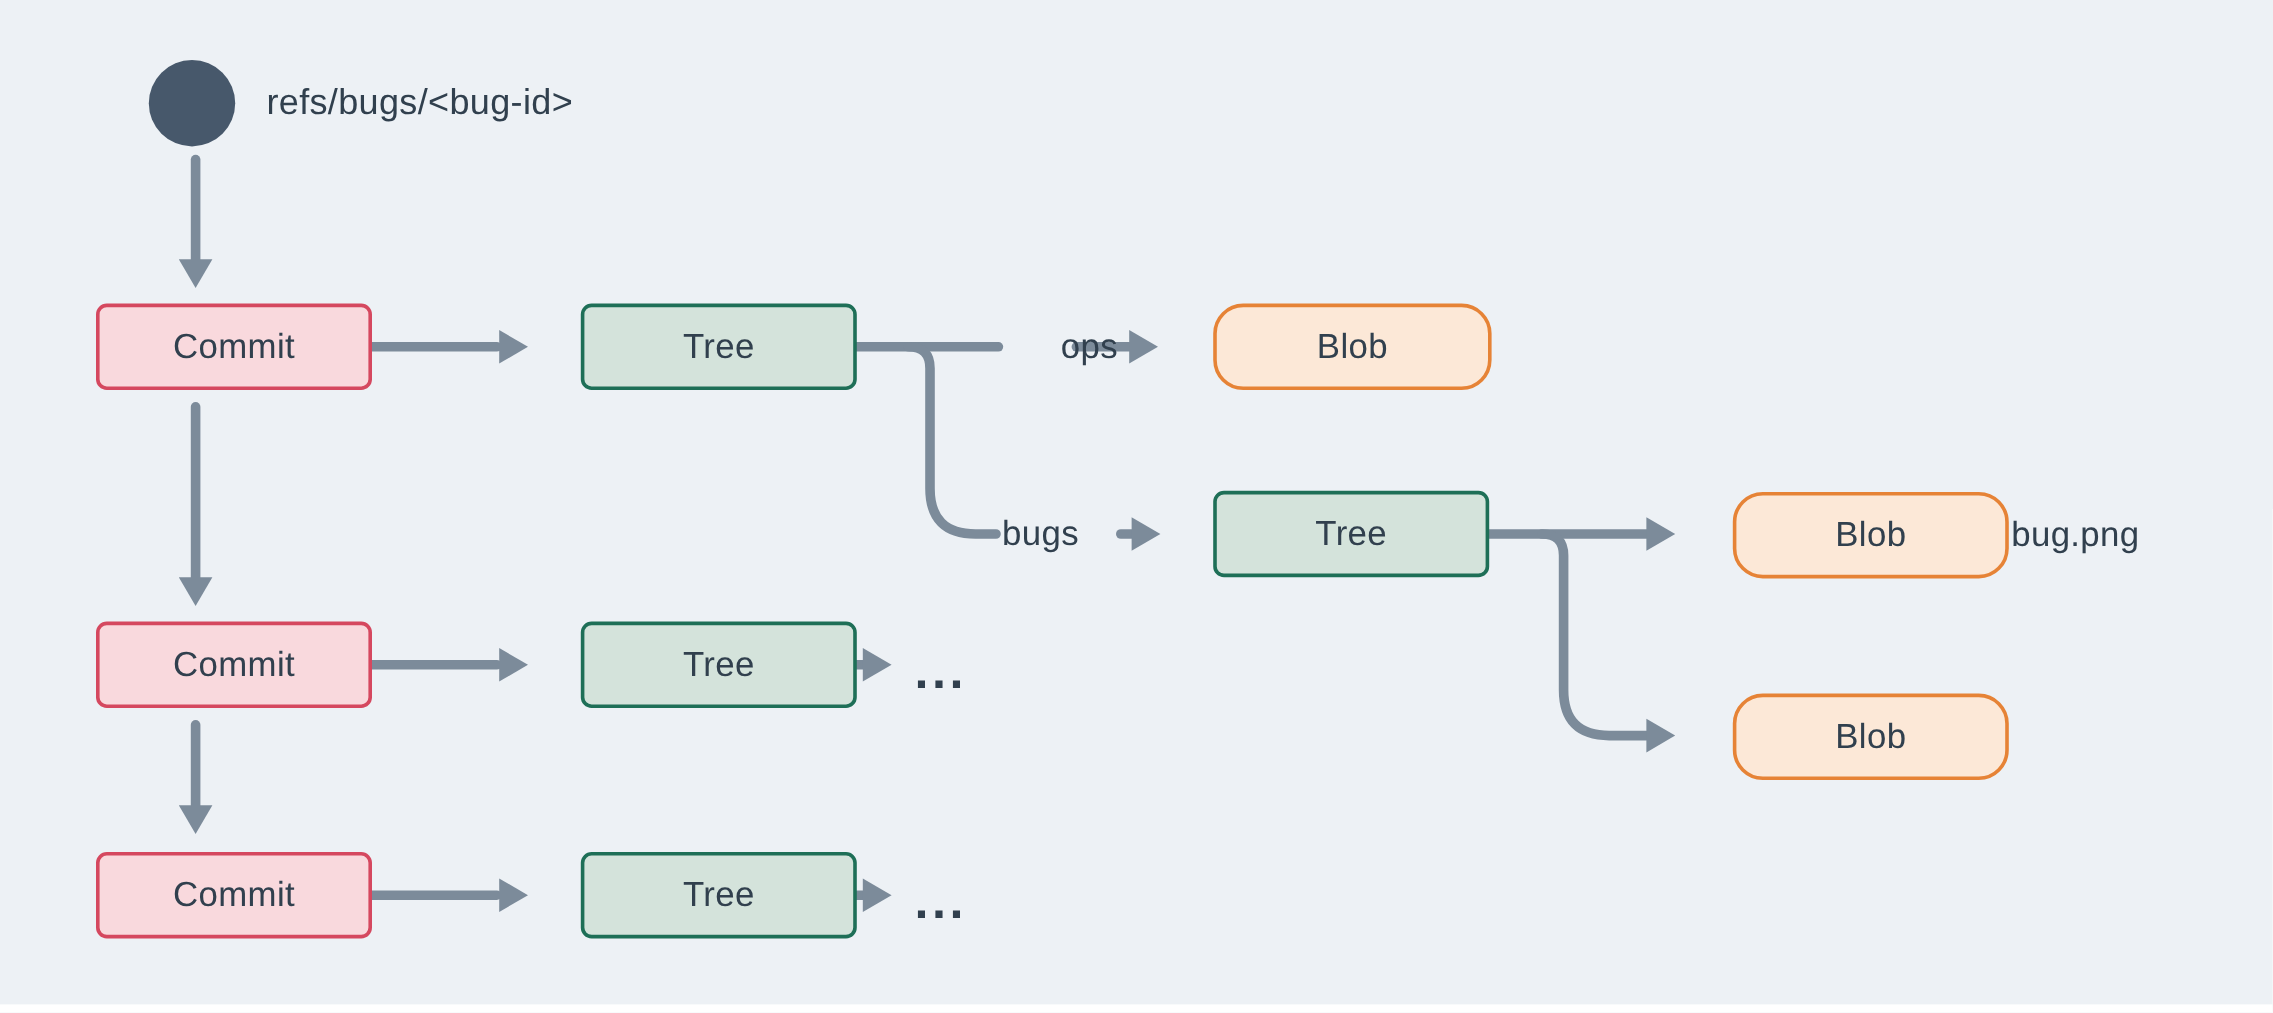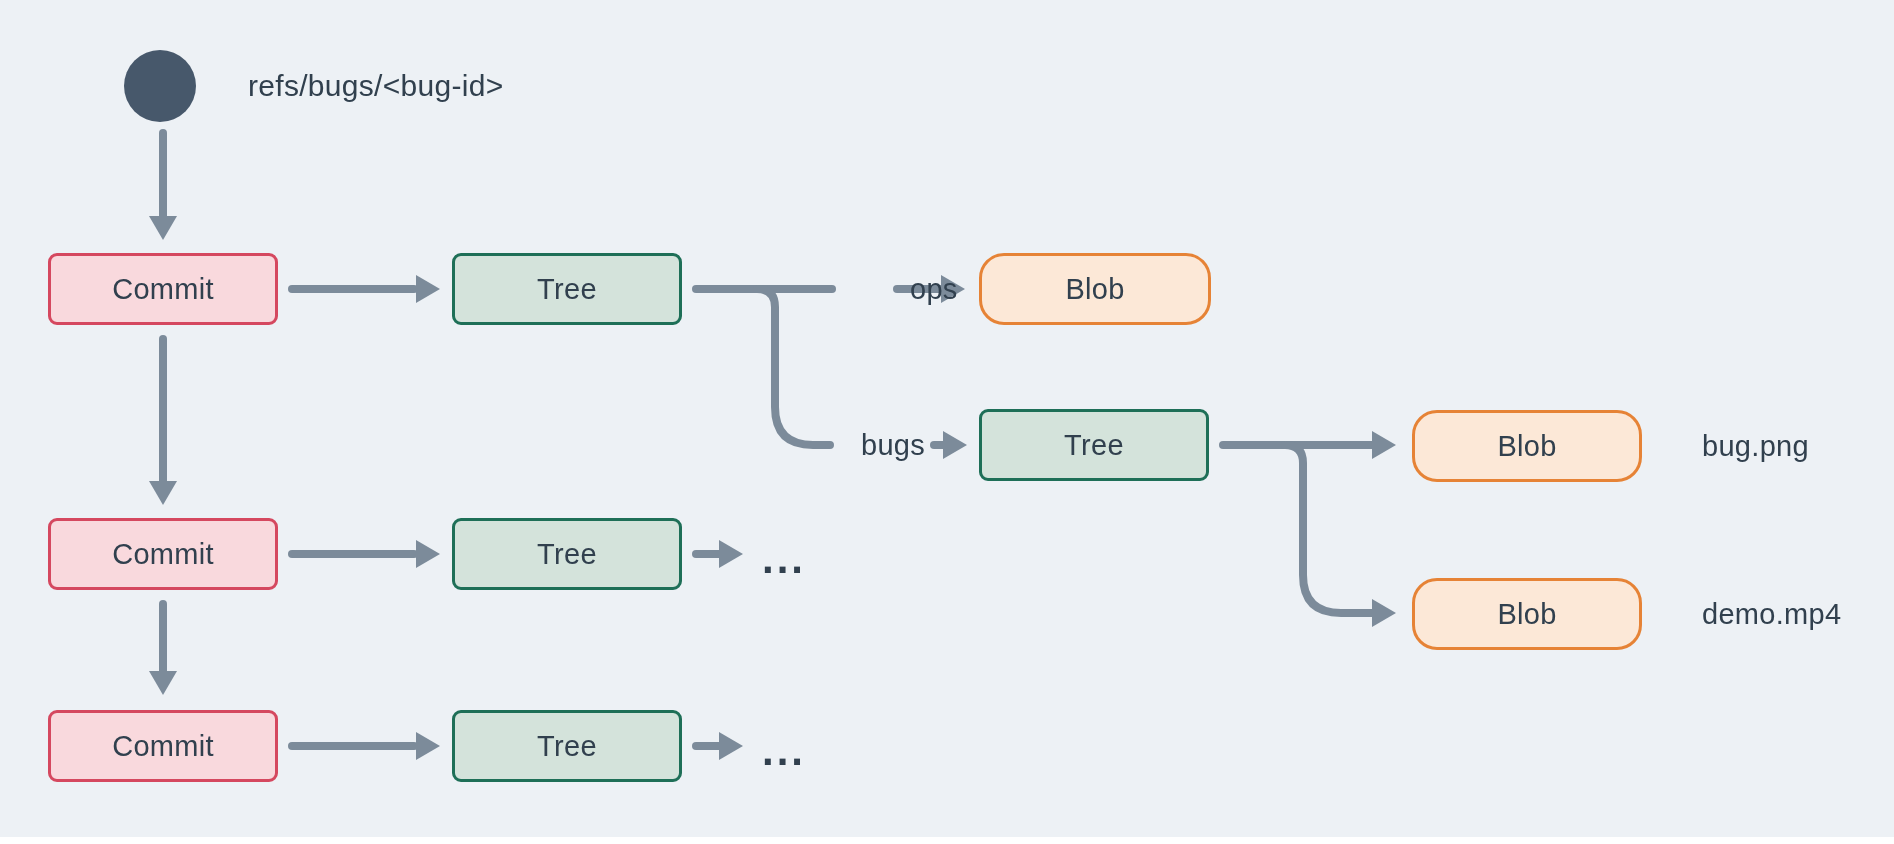--- a/index.html
+++ b/index.html
@@ -9,36 +9,36 @@
     font-family:"Liberation Sans","DejaVu Sans",sans-serif;
     overflow:hidden;
   }
   .connectors{position:absolute;left:0;top:0;pointer-events:none;}
   .connectors path{stroke:var(--line,#7c8b9a);stroke-width:8;fill:none;stroke-linecap:round;}
   .connectors polygon{fill:var(--line,#7c8b9a);stroke:none;}
   .node{
     position:absolute;width:230px;height:72px;box-sizing:border-box;
     border-radius:9px;border:3.5px solid #000;
     display:flex;align-items:center;justify-content:center;
-    font-size:29px;color:var(--ink,#31404e);letter-spacing:.3px;
+    font-size:29px;color:var(--ink,#31404e);letter-spacing:.3px;margin-left:32px;
   }
   .commit{background:var(--commit-fill,#f9d9dd);border-color:var(--commit-border,#d5485f);}
   .tree{background:var(--tree-fill,#d4e3db);border-color:var(--tree-border,#1e6f57);text-align:center;}
   .blob{background:var(--blob-fill,#fce8d7);border-color:var(--blob-border,#e68336);border-radius:25px;}
   .c1{left:48px;top:253px}.t1{left:452px;top:253px}.b1{left:979px;top:253px;width:232px}
   .t2{left:979px;top:409px}.b2{left:1412px;top:410px}.b3{left:1412px;top:578px}
   .c2{left:48px;top:518px}.t3{left:452px;top:518px}
   .c3{left:48px;top:710px}.t4{left:452px;top:710px}
   .circle{
     position:absolute;left:124px;top:50px;width:72px;height:72px;border-radius:50%;
     background:var(--circle,#47586b);
   }
   .lbl{
     position:absolute;display:flex;align-items:center;
-    font-size:29px;color:var(--ink,#31404e);letter-spacing:.3px;white-space:nowrap;margin-left:26px;
+    font-size:29px;color:var(--ink,#31404e);letter-spacing:.3px;white-space:nowrap;
   }
   .ref-label{left:222px;top:50px;height:72px;font-size:30px;}
   .lbl-ops{left:884px;top:253px;height:72px;}
   .lbl-media{left:835px;top:409px;height:72px;}
   .lbl-bug{left:1676px;top:410px;height:72px;text-align:center;}
   .lbl-demo{left:1676px;top:578px;height:72px;}
   .dots{
     position:absolute;font-size:42px;font-weight:700;letter-spacing:3px;
     color:var(--ink,#31404e);line-height:42px;
   }
@@ -116,21 +116,20 @@
   <div class="node blob b1">Blob</div>
 
   <div class="lbl lbl-ops">ops</div>
   <div class="lbl lbl-media">bugs</div>
 
   <div class="node tree t2">Tree</div>
   <div class="node blob b2">Blob</div>
   <div class="node blob b3">Blob</div>
 
   <div class="lbl lbl-bug">bug.png</div>
-  <div class="lbl lbl-demo">demo.mp4</div>
 
   <div class="node commit c2">Commit</div>
   <div class="node tree t3">Tree</div>
   <div class="dots dots-1">...</div>
 
   <div class="node commit c3">Commit</div>
   <div class="node tree t4">Tree</div>
   <div class="dots dots-2">...</div>
 
   <div class="bottom-strip"></div>

